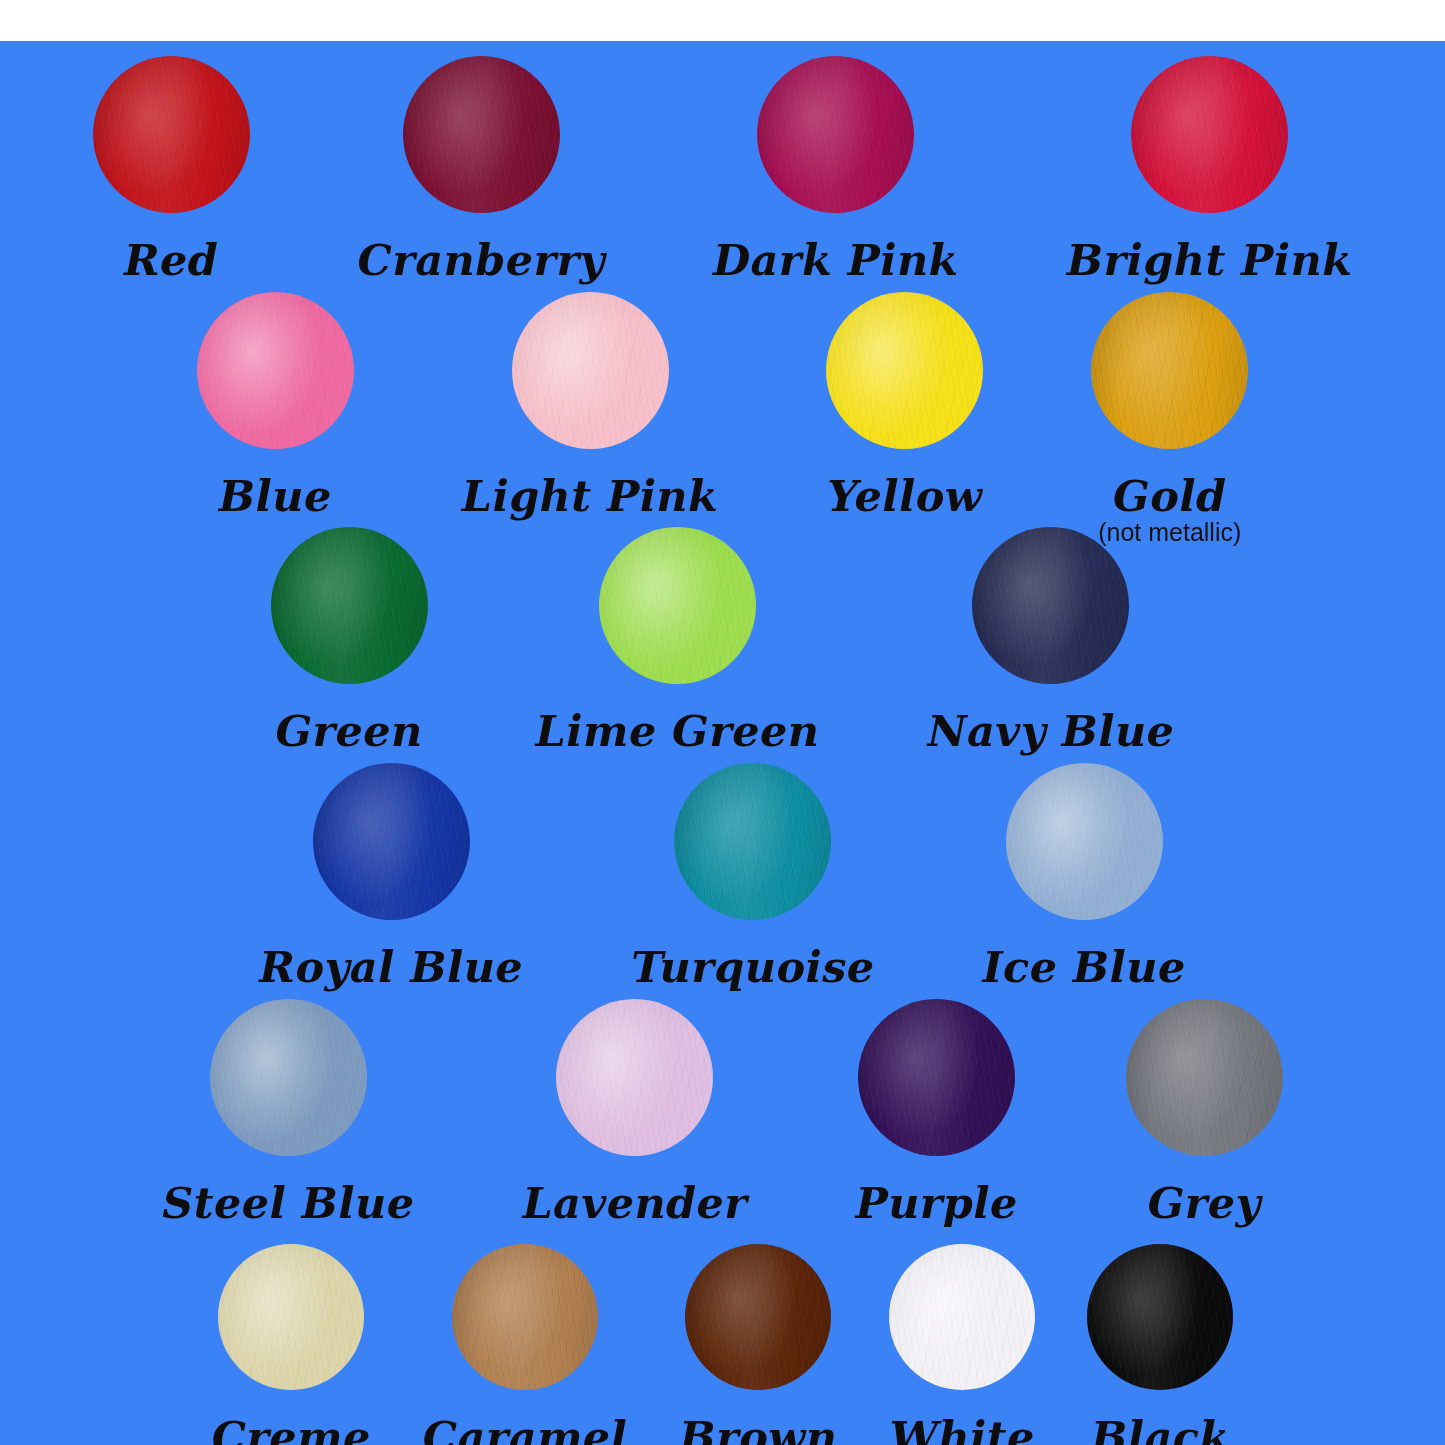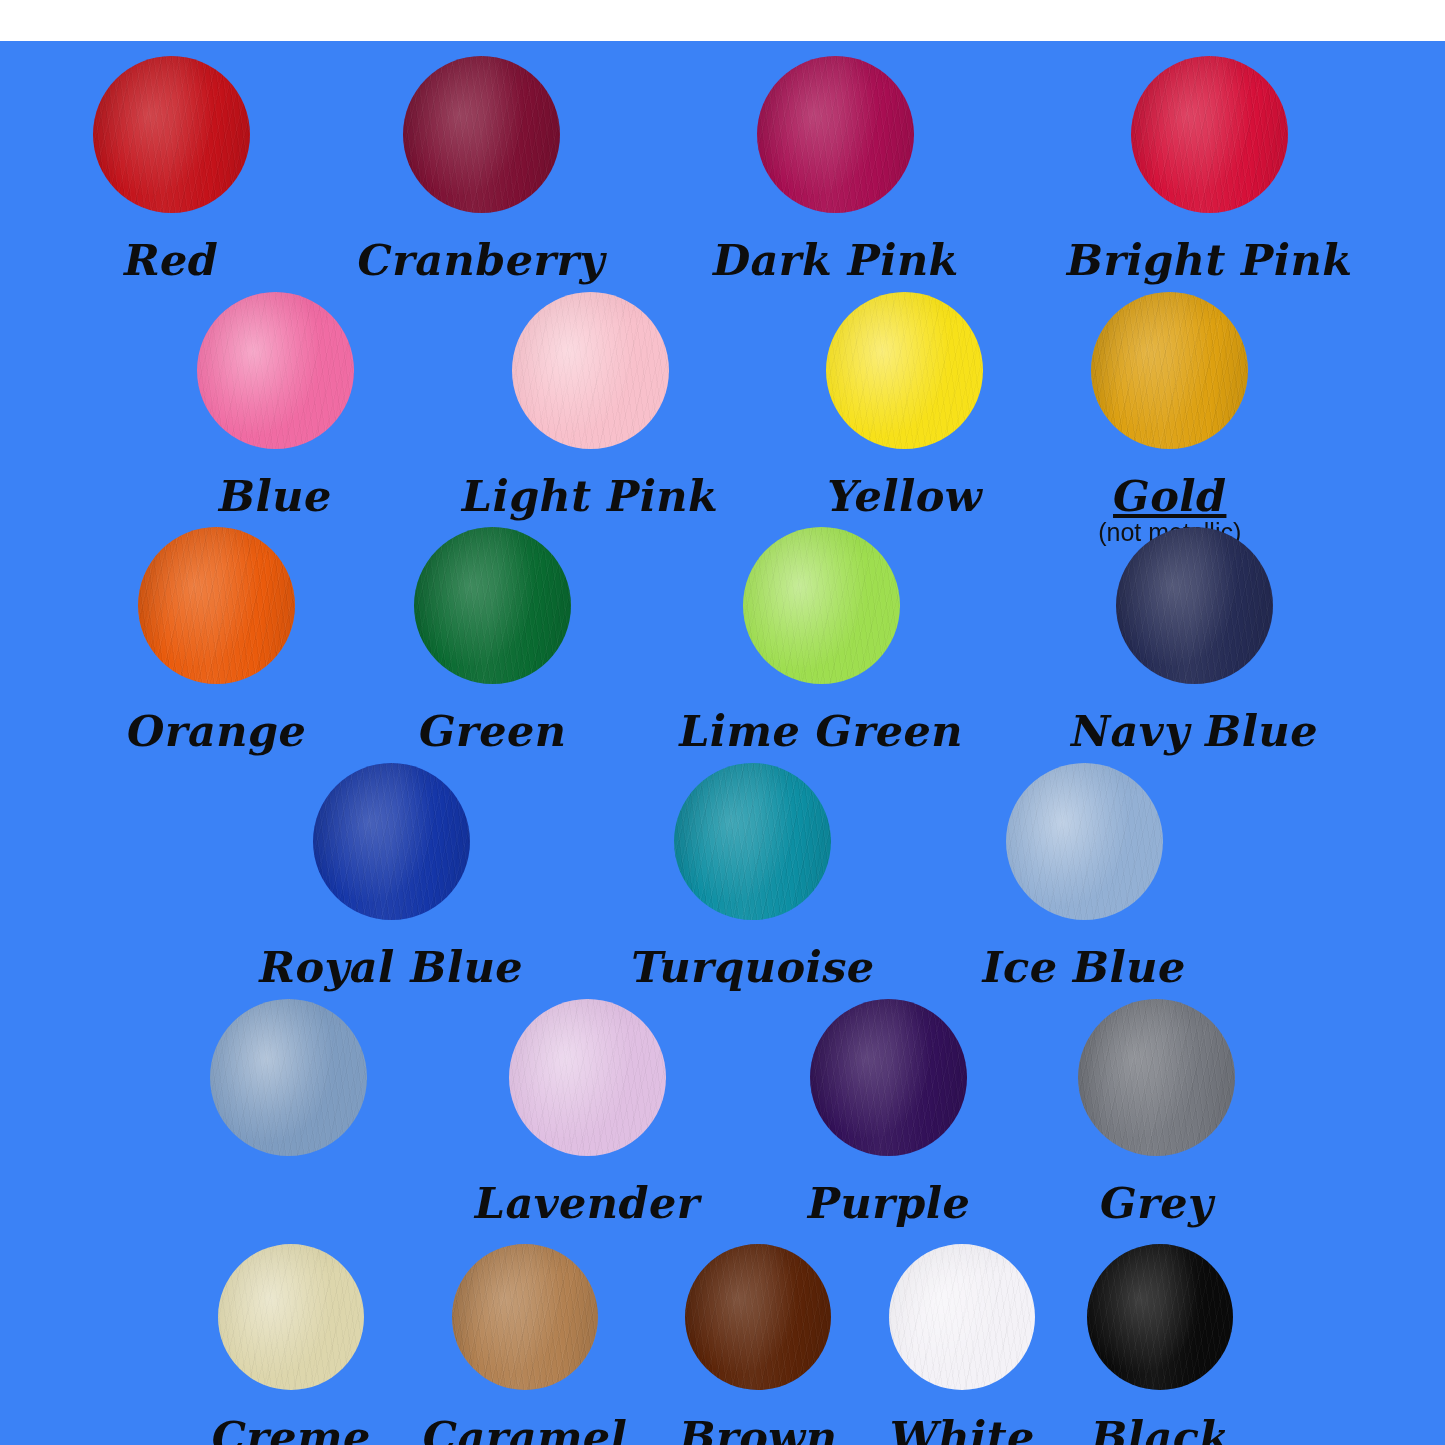--- a/index.html
+++ b/index.html
@@ -212,36 +212,27 @@
         </div>
         <div class="label" style="margin-top: 26px;">Yellow</div>
       </div>
       <div class="cell">
         <div class="swatch-wrap">
           <div class="swatch normal" style="width: 157px; height: 157px; background-color: rgb(221, 160, 16);">
             <div class="tex-threads"></div>
             <div class="tex-shade"></div>
           </div>
         </div>
-        <div class="label" style="margin-top: 26px; text-decoration: underline;">Gold</div>
+        <div class="label" style="margin-top: 26px;">Gold</div>
         <div class="sublabel">(not metallic)</div>
       </div>
     </div>
     <div class="row row-main" style="position: absolute; left: 0px; right: 0px; top: 486px;">
       <div class="cell">
         <div class="swatch-wrap">
-          <div class="swatch normal" style="width: 157px; height: 157px; background-color: rgb(234, 91, 12);">
-            <div class="tex-threads"></div>
-            <div class="tex-shade"></div>
-          </div>
-        </div>
-        <div class="label" style="margin-top: 26px;">Orange</div>
-      </div>
-      <div class="cell">
-        <div class="swatch-wrap">
           <div class="swatch dark" style="width: 157px; height: 157px; background-color: rgb(10, 107, 49);">
             <div class="tex-threads"></div>
             <div class="tex-shade"></div>
           </div>
         </div>
         <div class="label" style="margin-top: 26px;">Green</div>
       </div>
       <div class="cell">
         <div class="swatch-wrap">
           <div class="swatch light" style="width: 157px; height: 157px; background-color: rgb(158, 222, 79);">
@@ -291,20 +282,21 @@
       </div>
     </div>
     <div class="row row-main" style="position: absolute; left: 0px; right: 0px; top: 958px;">
       <div class="cell">
         <div class="swatch-wrap">
           <div class="swatch light" style="width: 157px; height: 157px; background-color: rgb(126, 156, 192);">
             <div class="tex-threads"></div>
             <div class="tex-shade"></div>
           </div>
         </div>
+        <div class="label" style="margin-top: 26px;">Steel Blue</div>
       </div>
       <div class="cell">
         <div class="swatch-wrap">
           <div class="swatch light" style="width: 157px; height: 157px; background-color: rgb(224, 191, 226);">
             <div class="tex-threads"></div>
             <div class="tex-shade"></div>
           </div>
         </div>
         <div class="label" style="margin-top: 26px;">Lavender</div>
       </div>

